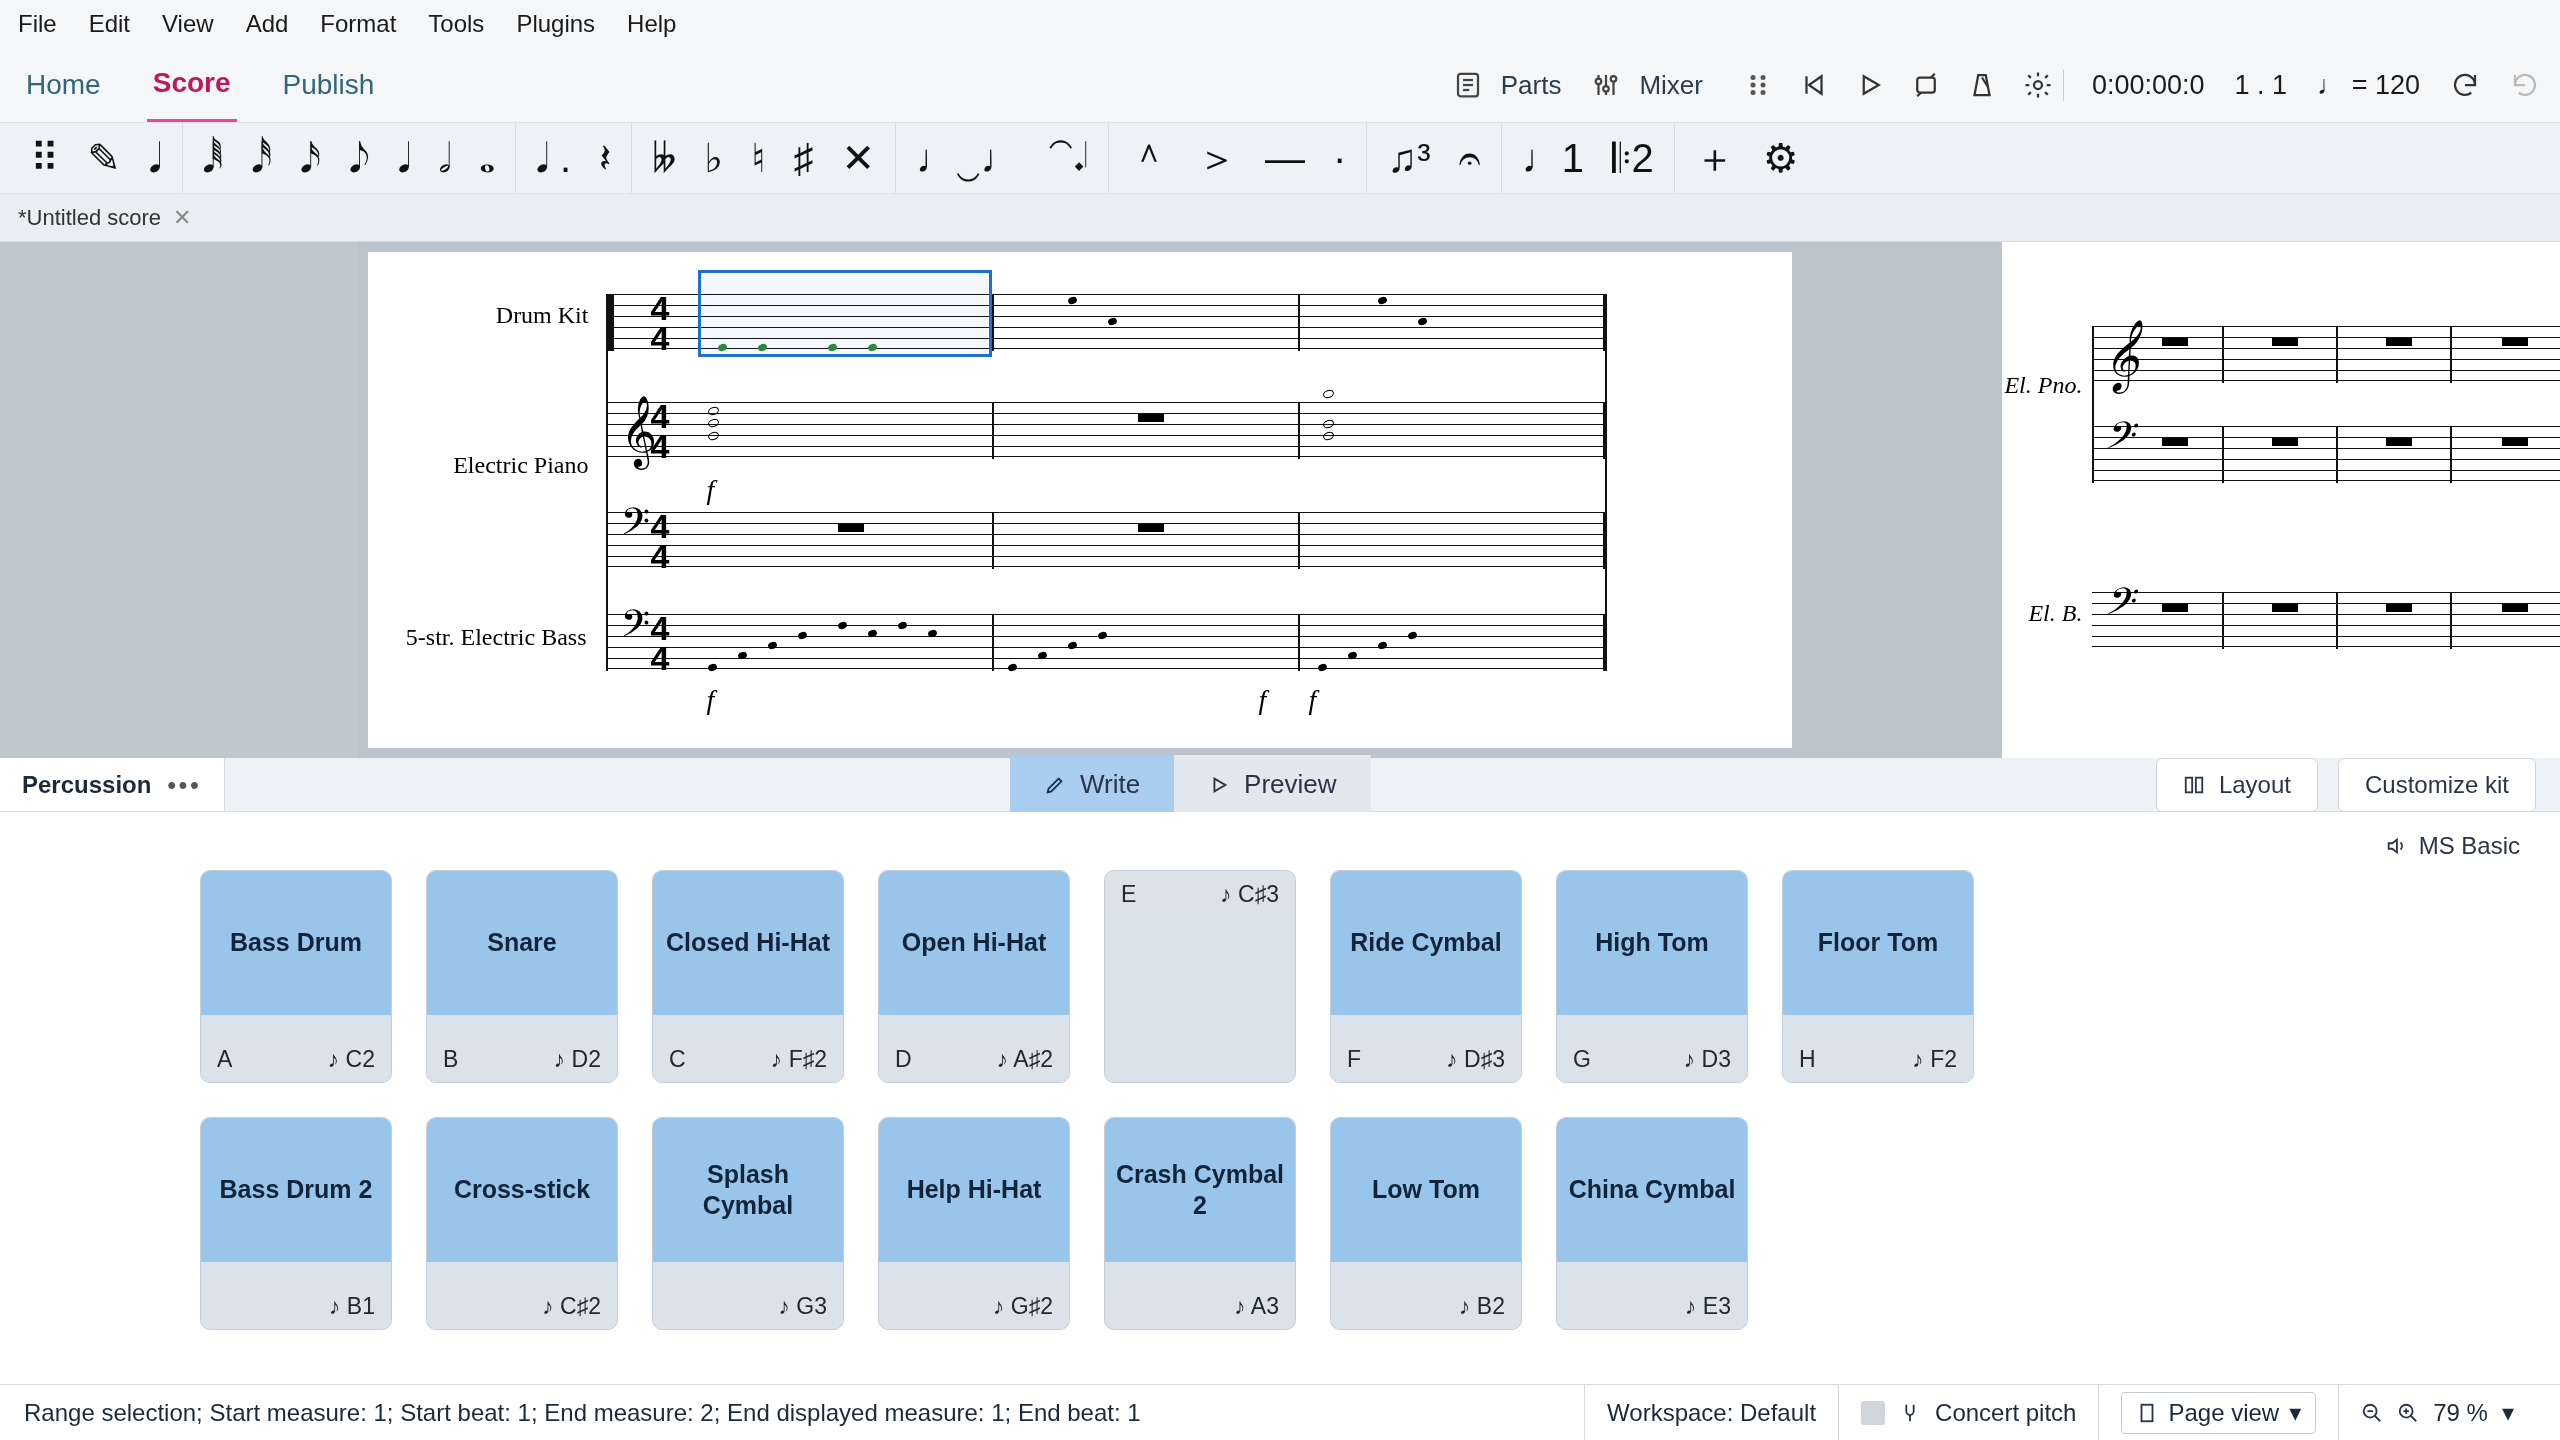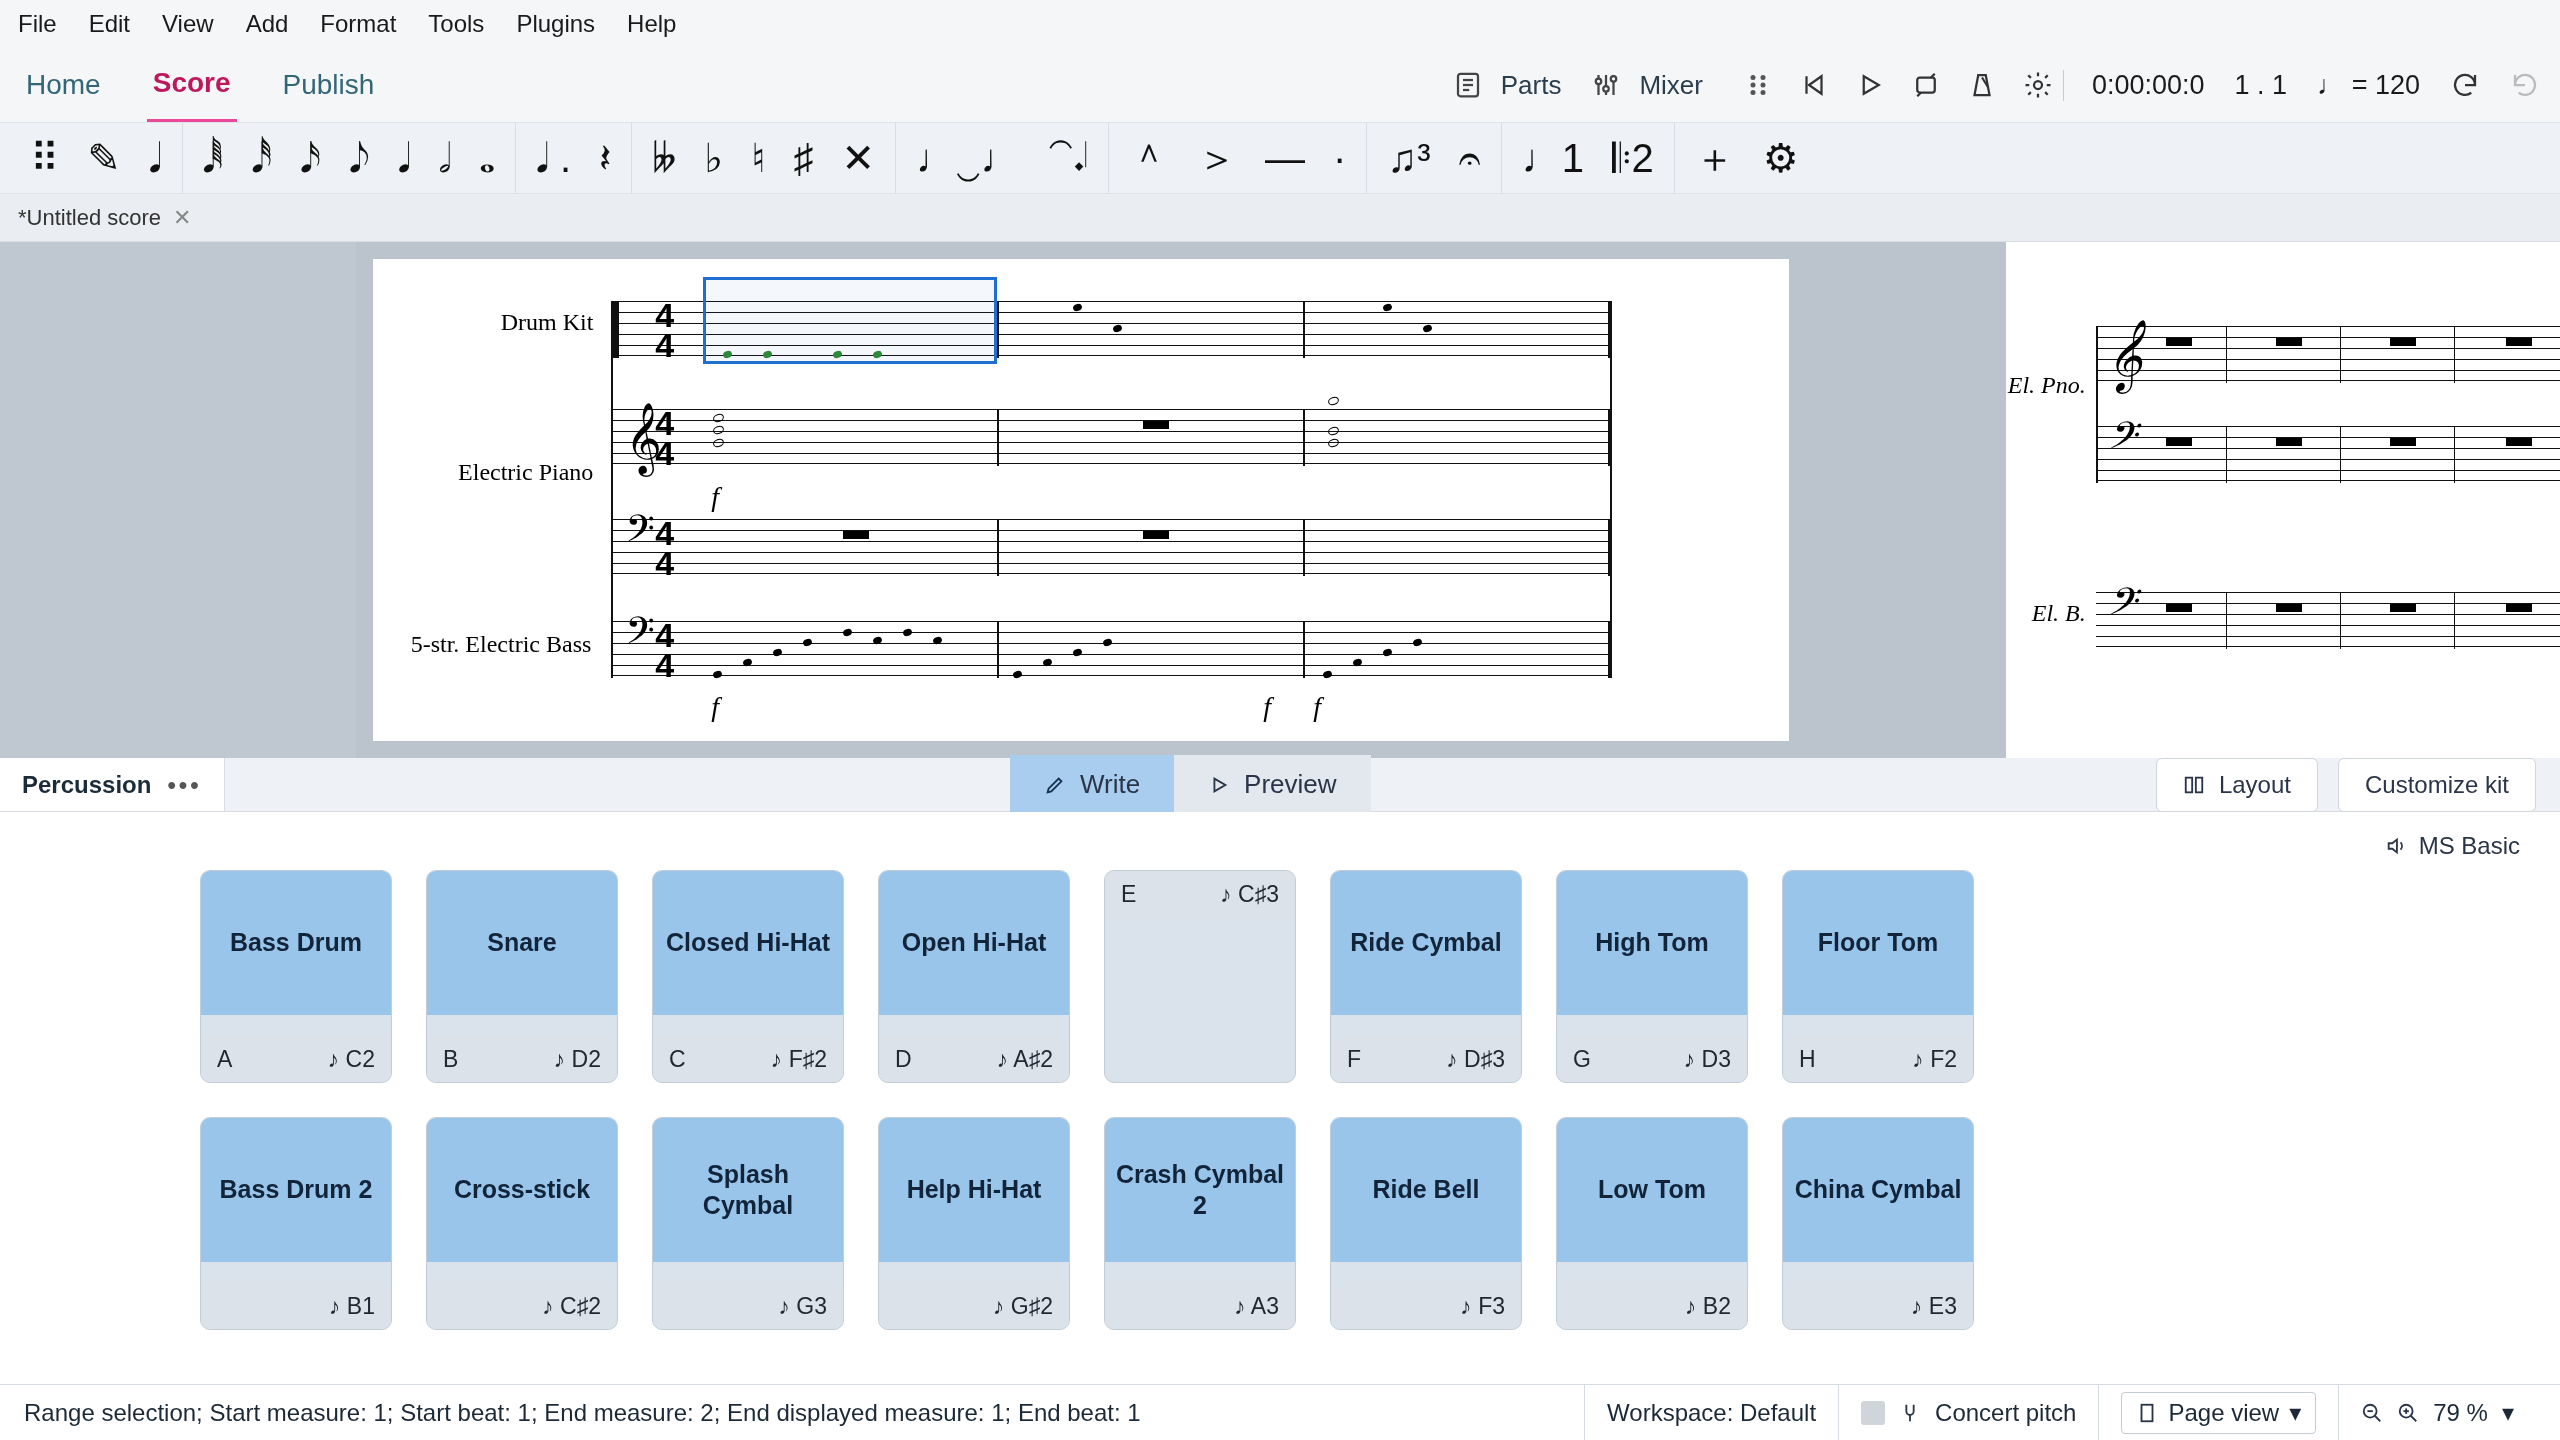--- a/index.html
+++ b/index.html
@@ -17,21 +17,21 @@
 .transport { display:flex; align-items:center; gap:26px; margin-left:40px; }
 .time-readout { display:flex; align-items:center; gap:30px; font-size:27px; color:#1a1a1a; border-left:1px solid #ccc; padding-left:28px; margin-left:10px;}
 .note-toolbar { display:flex; align-items:center; background:#eef1f5; border-top:1px solid #e0e3e8; border-bottom:1px solid #e0e3e8; height:72px; padding:0 10px; gap:0; }
 .note-toolbar .grp { display:flex; align-items:center; gap:28px; padding:0 20px; border-right:1px solid #d8dde4; height:100%; }
 .note-toolbar .grp:last-child { border-right:none; }
 .note-glyph { font-size:40px; color:#111; cursor:pointer; line-height:1; }
 .doc-tabs { background:#eaedf1; height:48px; display:flex; align-items:center; padding:0 18px; font-size:22px; color:#333; border-bottom:1px solid #d8dde4;}
 .doc-tabs .close { margin-left:12px; color:#888; }
 .score-area { flex:0 0 auto; height:516px; display:flex; background:#bbc3cc; }
 .left-gutter { width:360px; background:#bfc7d0; }
-.page { background:#fff; margin:17px; width:1430px; position:relative; font-family:"Times New Roman", serif; color:#000; }
+.page { background:#fff; margin:10px; width:1430px; position:relative; font-family:"Times New Roman", serif; color:#000; }
 .instr-label { position:absolute; text-align:right; width:200px; font-size:24px; font-family:"Times New Roman",serif; }
 .staffset { position:absolute; }
 .staffset .line { height:11px; border-top:1.5px solid #111; }
 .barline { position:absolute; width:1.5px; background:#111; }
 .selection-box { position:absolute; border:3px solid #1f6fd0; background:rgba(60,140,220,0.06); }
 .page2 { background:#fff; margin-left:200px; width:560px; position:relative; font-family:"Times New Roman",serif;font-style:italic; }
 .percussion-header { display:flex; align-items:center; background:#eef1f5; height:54px; border-bottom:1px solid #d8dde4; }
 .perc-title { font-size:24px; font-weight:600; color:#1b2b3a; padding:0 22px; display:flex; align-items:center; gap:16px; height:100%; background:#fff; border-right:1px solid #d8dde4;}
 .perc-title .dots { letter-spacing:3px; color:#555; }
 .perc-modes { margin-left:auto; margin-right:auto; display:flex; }
@@ -486,27 +486,20 @@
         </div>
       </div>
       <div class="pad">
         <div class="pad-top">Crash Cymbal 2</div>
         <div class="pad-bot">
           <span class="key"></span>
           <span>♪ A3</span>
         </div>
       </div>
       <div class="pad">
-        <div class="pad-top">Ride Bell</div>
-        <div class="pad-bot">
-          <span class="key"></span>
-          <span>♪ F3</span>
-        </div>
-      </div>
-      <div class="pad">
         <div class="pad-top">Low Tom</div>
         <div class="pad-bot">
           <span class="key"></span>
           <span>♪ B2</span>
         </div>
       </div>
       <div class="pad">
         <div class="pad-top">China Cymbal</div>
         <div class="pad-bot">
           <span class="key"></span>

